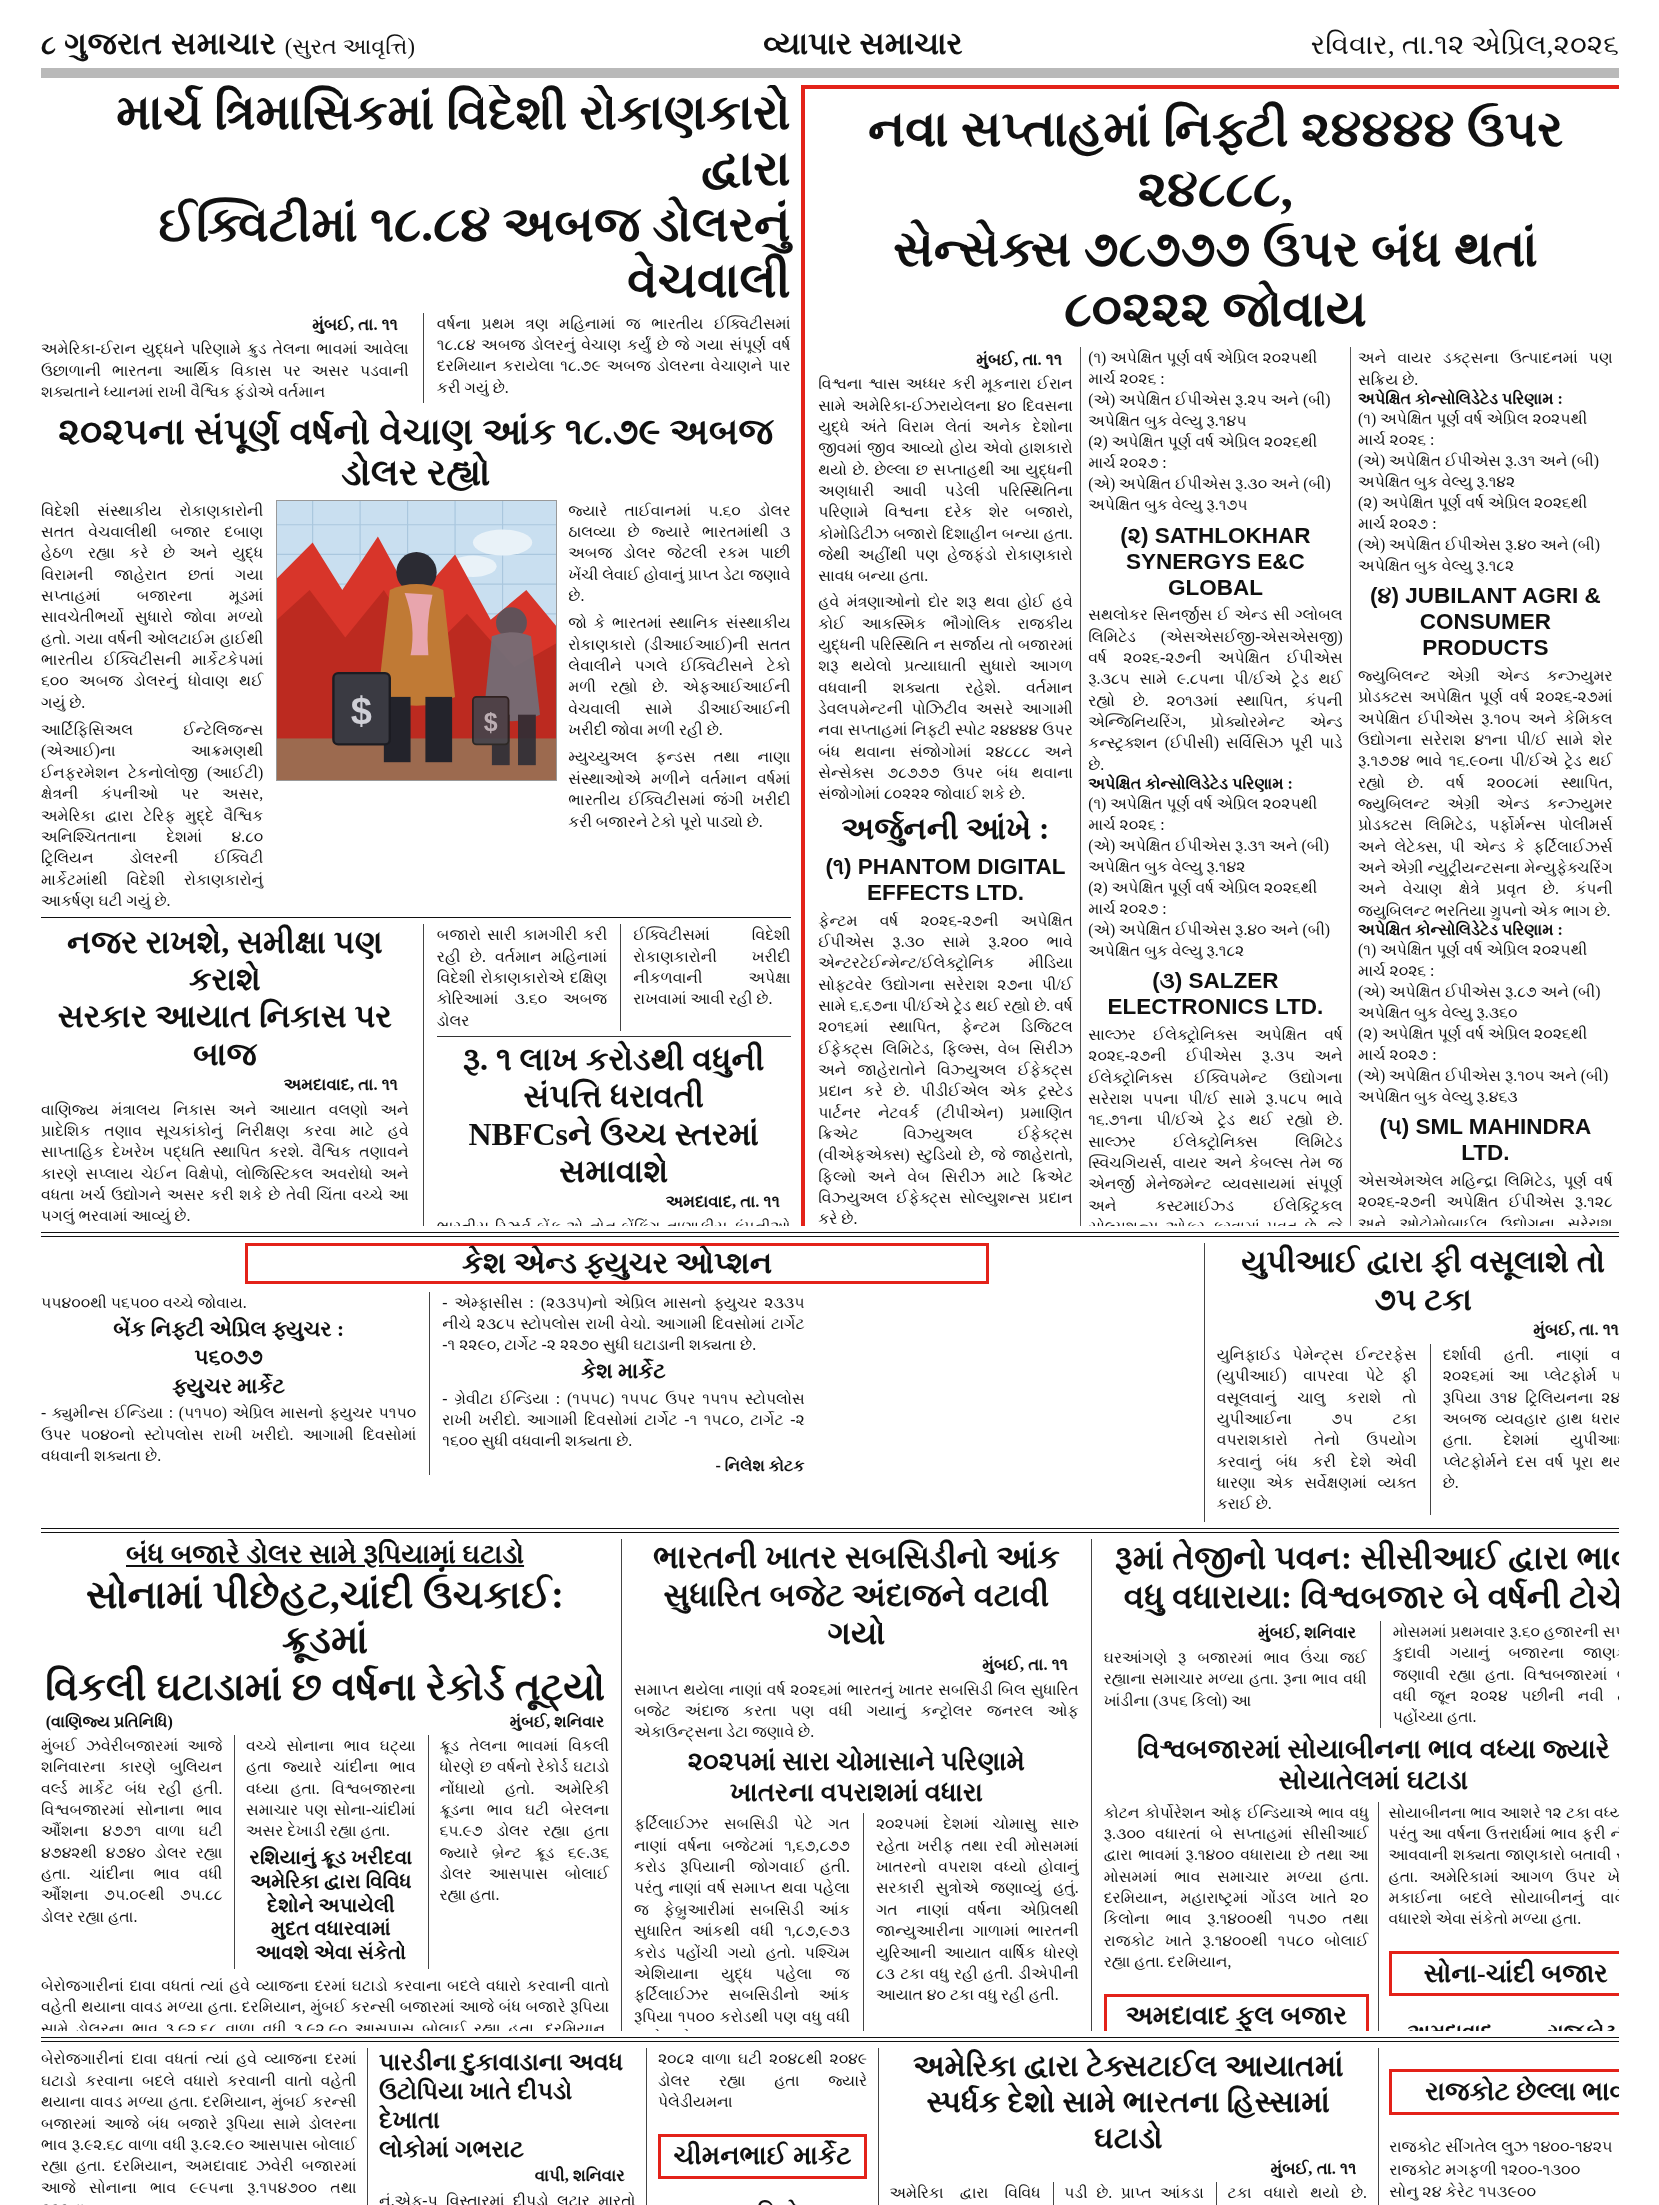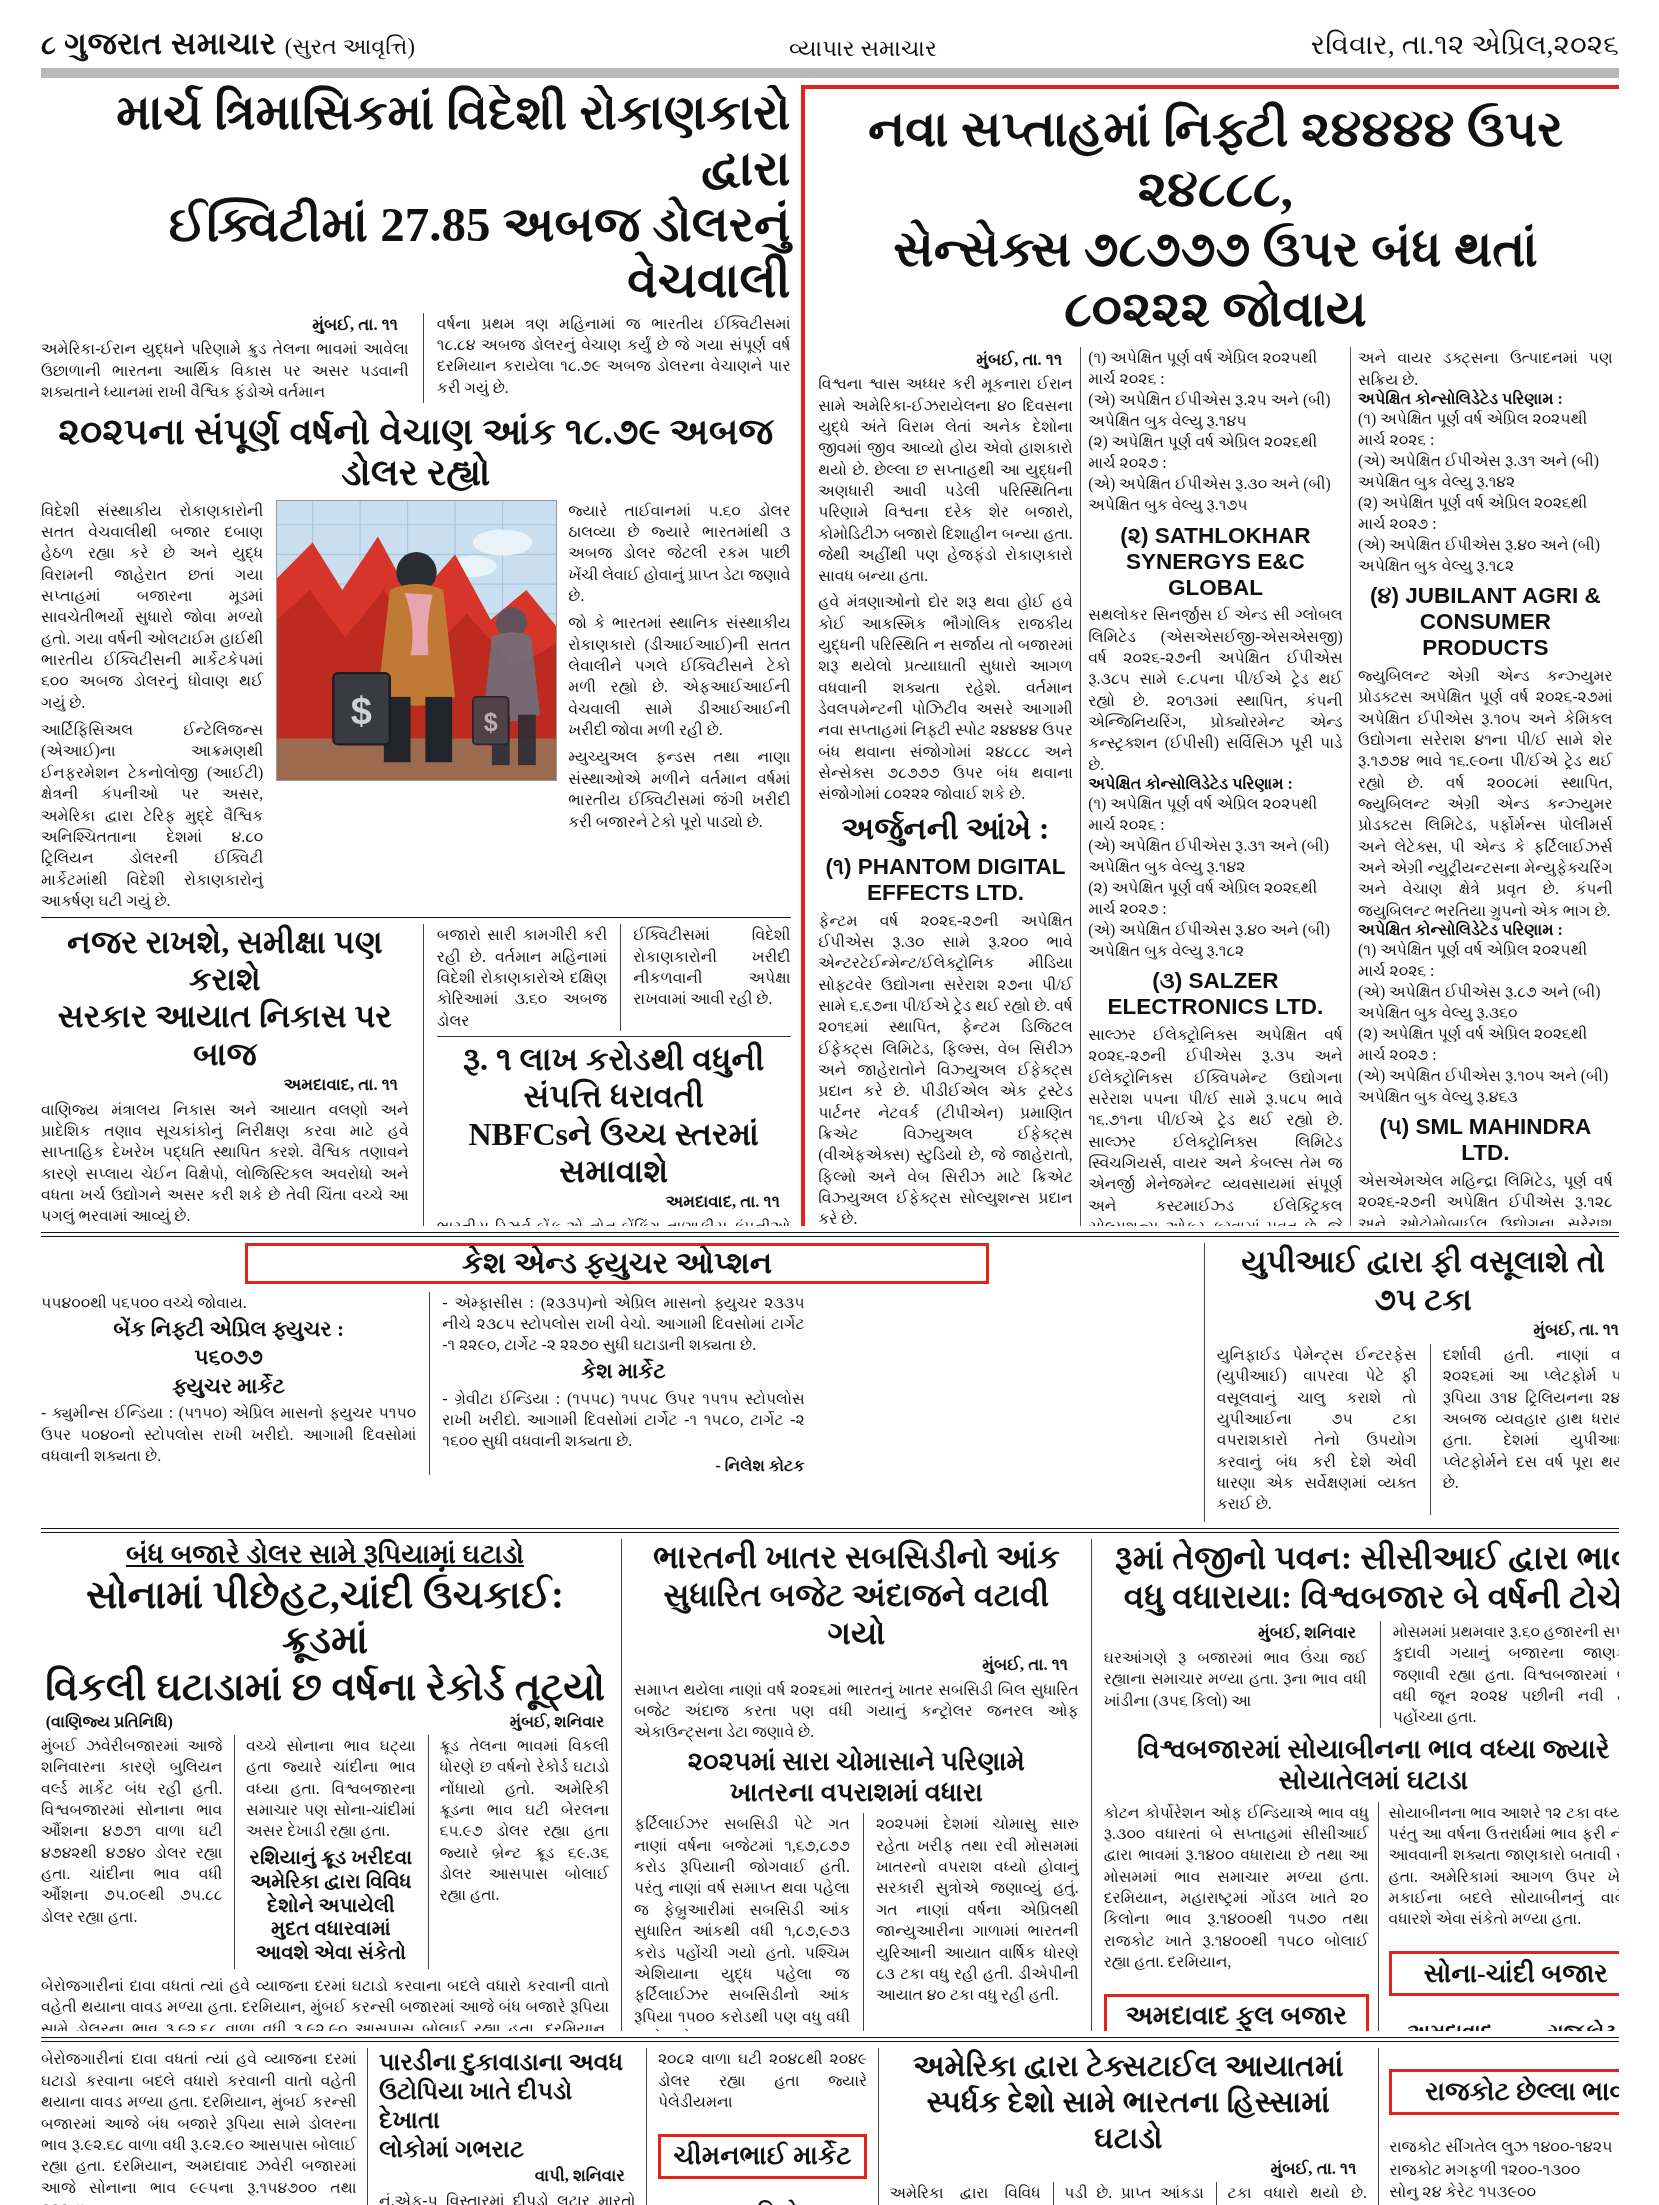--- a/index.html
+++ b/index.html
@@ -4,21 +4,21 @@
 <style>
   html,body{margin:0;padding:0;background:#ffffff;}
   body{width:1660px;height:2205px;overflow:hidden;font-family:"Liberation Serif", serif;color:#111;}
   .page{position:relative;width:1660px;height:2205px;padding:10.7px 41px;box-sizing:border-box;}
   
   .hdr{display:flex;align-items:flex-end;justify-content:space-between;height:51px;}
   .hdr-left{display:flex;align-items:baseline;gap:8.3px;}
   .pgno{font-size:27px;font-weight:bold;}
   .masthead{font-size:31px;font-weight:bold;letter-spacing:0.6px;}
   .edition{font-size:22.5px;}
-  .section-title{font-size:23px;font-weight:normal;}
+  .section-title{font-size:31px;font-weight:bold;}
   .hdr-date{font-size:28px;font-weight:normal;}
   .gray-strip{height:10.7px;background:#b9b9b9;margin:6px 0 7.1px 0;}
   
   .jtxt{font-size:15.7px;line-height:1.36;text-align:justify;}
   .dateline{font-size:16.6px;font-weight:bold;text-align:right;margin:2.4px 10.7px 3.6px 0;}
   .byline{font-size:16px;font-weight:bold;}
   .hrule{border-top:1.8px solid #111;margin:6px 0;}
   .hrule-thin{border-top:0.9px solid #333;margin:4.7px 0;}
   .dbl{border-top:1.8px solid #111;border-bottom:1.8px solid #111;height:3px;margin:6px 0;}
   
@@ -87,21 +87,21 @@
     <div class="section-title">વ્યાપાર સમાચાર</div>
     <div class="hdr-date">રવિવાર, તા.૧૨ એપ્રિલ,૨૦૨૬</div>
   </div>
   <div class="gray-strip"></div>
 
   <div class="top-band">
 
     <div>
       <div>
         <div class="fii-h">માર્ચ ત્રિમાસિકમાં વિદેશી રોકાણકારો દ્વારા</div>
-        <div class="fii-h">ઈક્વિટીમાં 27.85 અબજ ડોલરનું વેચવાલી</div>
+        <div class="fii-h">ઈક્વિટીમાં ૧૮.૮૪ અબજ ડોલરનું વેચવાલી</div>
         <div class="fii-intro">
           <div>
             <div class="dateline">મુંબઈ, તા. ૧૧</div>
             <div class="jtxt">અમેરિકા-ઈરાન યુદ્ધને પરિણામે ક્રુડ તેલના ભાવમાં આવેલા ઉછાળાની ભારતના આર્થિક વિકાસ પર અસર પડવાની શક્યતાને ધ્યાનમાં રાખી વૈશ્વિક ફંડોએ વર્તમાન</div>
           </div>
           <div class="c2 jtxt">વર્ષના પ્રથમ ત્રણ મહિનામાં જ ભારતીય ઈક્વિટીસમાં ૧૮.૮૪ અબજ ડોલરનું વેચાણ કર્યું છે જે ગયા સંપૂર્ણ વર્ષ દરમિયાન કરાયેલા ૧૮.૭૯ અબજ ડોલરના વેચાણને પાર કરી ગયું છે.</div>
         </div>
         <div class="fii-sub">૨૦૨૫ના સંપૂર્ણ વર્ષનો વેચાણ આંક ૧૮.૭૯ અબજ ડોલર રહ્યો</div>
         <div class="fii-row">
           <div>

